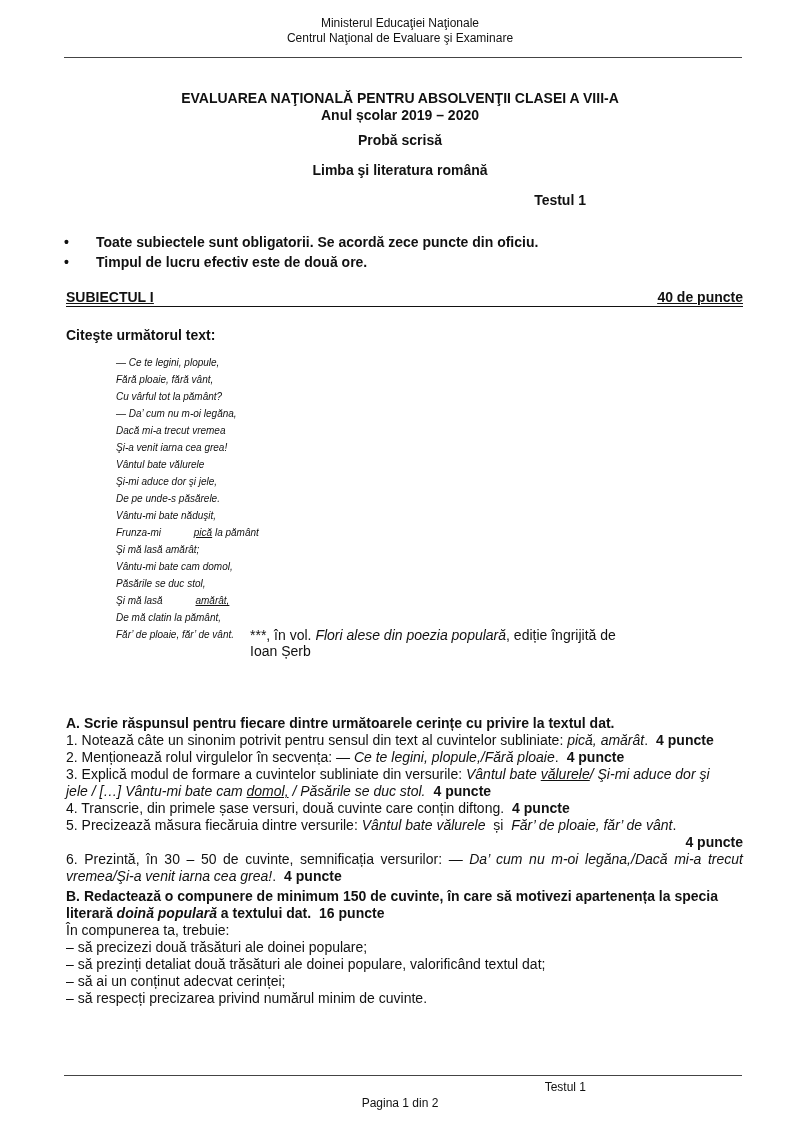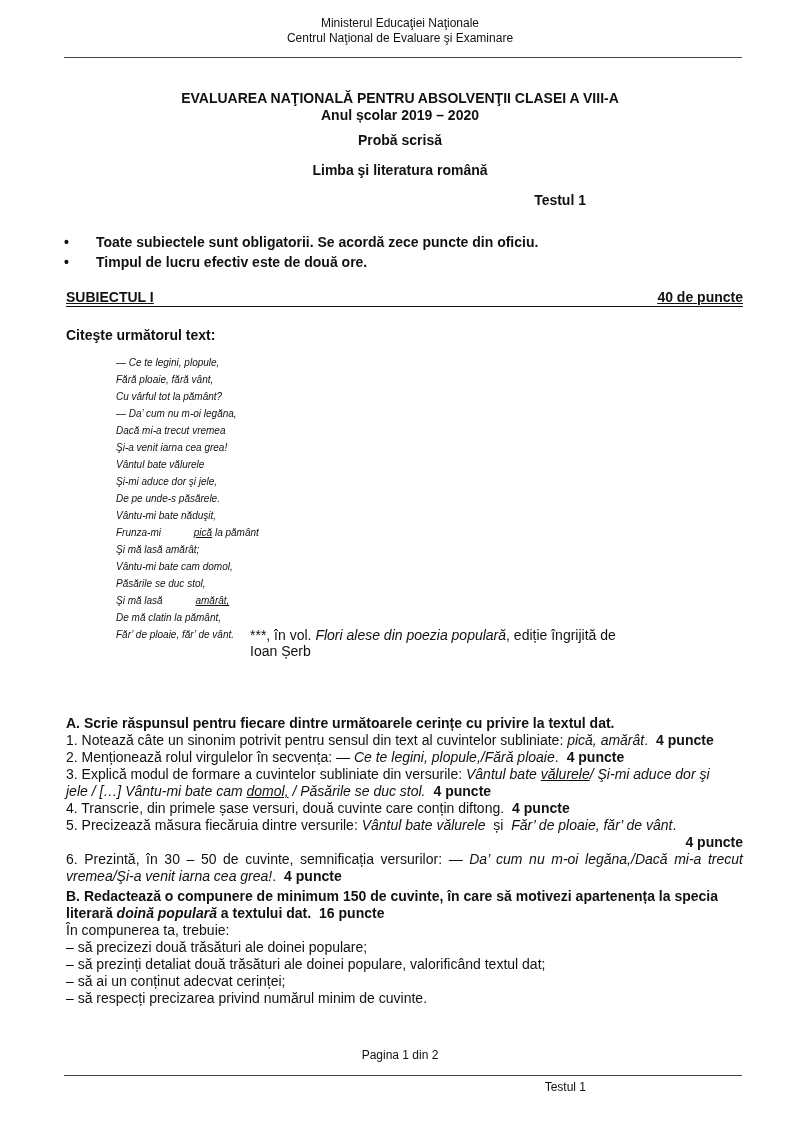--- a/index.html
+++ b/index.html
@@ -42,21 +42,21 @@
   .row .pts { font-weight: bold; white-space: nowrap; margin-left: 8px; }
   .bold { font-weight: bold; }
   .it { font-style: italic; }
   .ul { text-decoration: underline; }
 
   .reqB { top: 888px; }
 
   .footer-rule { position: absolute; left: 64px; width: 678px; top: 1075px; border-top: 1px solid #444; }
   .foot-left { position: absolute; left: 66px; top: 1140px; font-size: 16px; font-style: italic; }
   .foot-right { position: absolute; right: 58px; top: 1080px; font-size: 12px; }
-  .foot-center { position: absolute; left: 0; width: 800px; text-align: center; top: 1048px; font-size: 12px; }
+  .foot-center { position: absolute; left: 0; width: 800px; text-align: center; top: 1096px; font-size: 12px; }
 </style>
 </head>
 <body>
 
 <div class="page">
 
   <div class="hdr hdr1">Ministerul Educaţiei Naţionale</div>
   <div class="hdr hdr2">Centrul Naţional de Evaluare şi Examinare</div>
   <div class="hdr-rule"></div>
 

